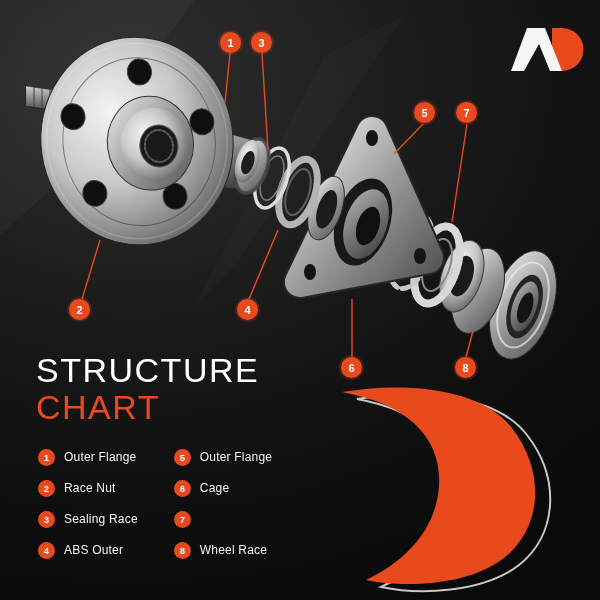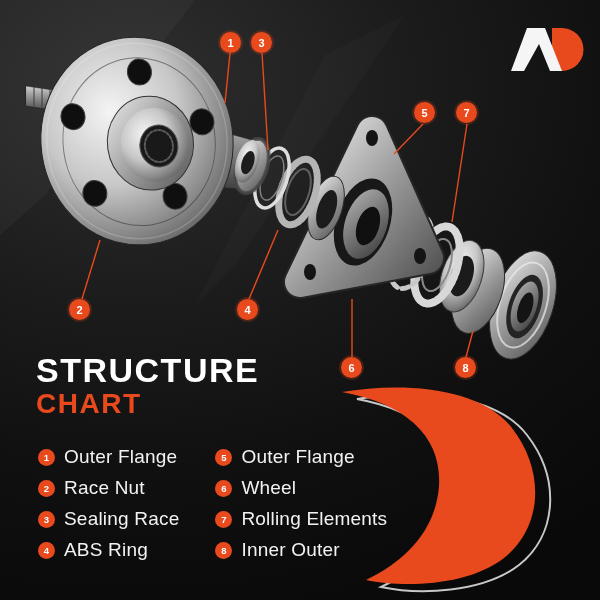--- a/index.html
+++ b/index.html
@@ -22,33 +22,33 @@
   .c3 { left:251px; top:32px; }
   .c5 { left:414px; top:102px; }
   .c7 { left:456px; top:102px; }
   .c2 { left:69px;  top:299px; }
   .c4 { left:237px; top:299px; }
   .c6 { left:341px; top:357px; }
   .c8 { left:455px; top:357px; }
 
   
   .title { position:absolute; left:36px; top:352px; line-height:1.08; letter-spacing:1.5px; }
-  .title .t1 { color:#ffffff; font-size:34px; font-weight:700; }
-  .title .t2 { color:#E8491D; font-size:28px; font-weight:700; }
+  .title .t1 { color:#ffffff; font-size:34px; font-weight:400; }
+  .title .t2 { color:#E8491D; font-size:34px; font-weight:400; }
 
   
   .legend { position:absolute; left:38px; top:448px; display:flex; gap:36px; }
   .legend-col { display:flex; flex-direction:column; gap:13px; }
   .legend-row { display:flex; align-items:center; gap:9px; height:18px; }
   .badge {
     width:17px; height:17px; border-radius:50%; flex:none;
     background:#E8491D; color:#fff; font-size:9.5px; font-weight:700;
     display:flex; align-items:center; justify-content:center;
   }
-  .legend-label { color:#f2f2f2; font-size:19px; letter-spacing:.2px; white-space:nowrap; }
+  .legend-label { color:#f2f2f2; font-size:12px; letter-spacing:.2px; white-space:nowrap; }
 </style>
 </head>
 <body>
 
 <div class="poster">
 
   <svg class="scene" width="600" height="600" viewBox="0 0 600 600">
     <defs>
       <radialGradient id="discGrad" cx="38%" cy="34%" r="80%">
         <stop offset="0%" stop-color="#f4f4f4"></stop>
@@ -213,36 +213,35 @@
       <div class="legend-row">
         <span class="badge">2</span>
         <span class="legend-label">Race Nut</span>
       </div>
       <div class="legend-row">
         <span class="badge">3</span>
         <span class="legend-label">Sealing Race</span>
       </div>
       <div class="legend-row">
         <span class="badge">4</span>
-        <span class="legend-label">ABS Ring</span>
+        <span class="legend-label">ABS Outer</span>
       </div>
     </div>
     <div class="legend-col">
       <div class="legend-row">
         <span class="badge">5</span>
         <span class="legend-label">Outer Flange</span>
       </div>
       <div class="legend-row">
         <span class="badge">6</span>
-        <span class="legend-label">Wheel</span>
+        <span class="legend-label">Cage</span>
       </div>
       <div class="legend-row">
         <span class="badge">7</span>
-        <span class="legend-label">Rolling Elements</span>
       </div>
       <div class="legend-row">
         <span class="badge">8</span>
-        <span class="legend-label">Inner Outer</span>
+        <span class="legend-label">Wheel Race</span>
       </div>
     </div>
   </div>
 
 </div>
 
 </body></html>

